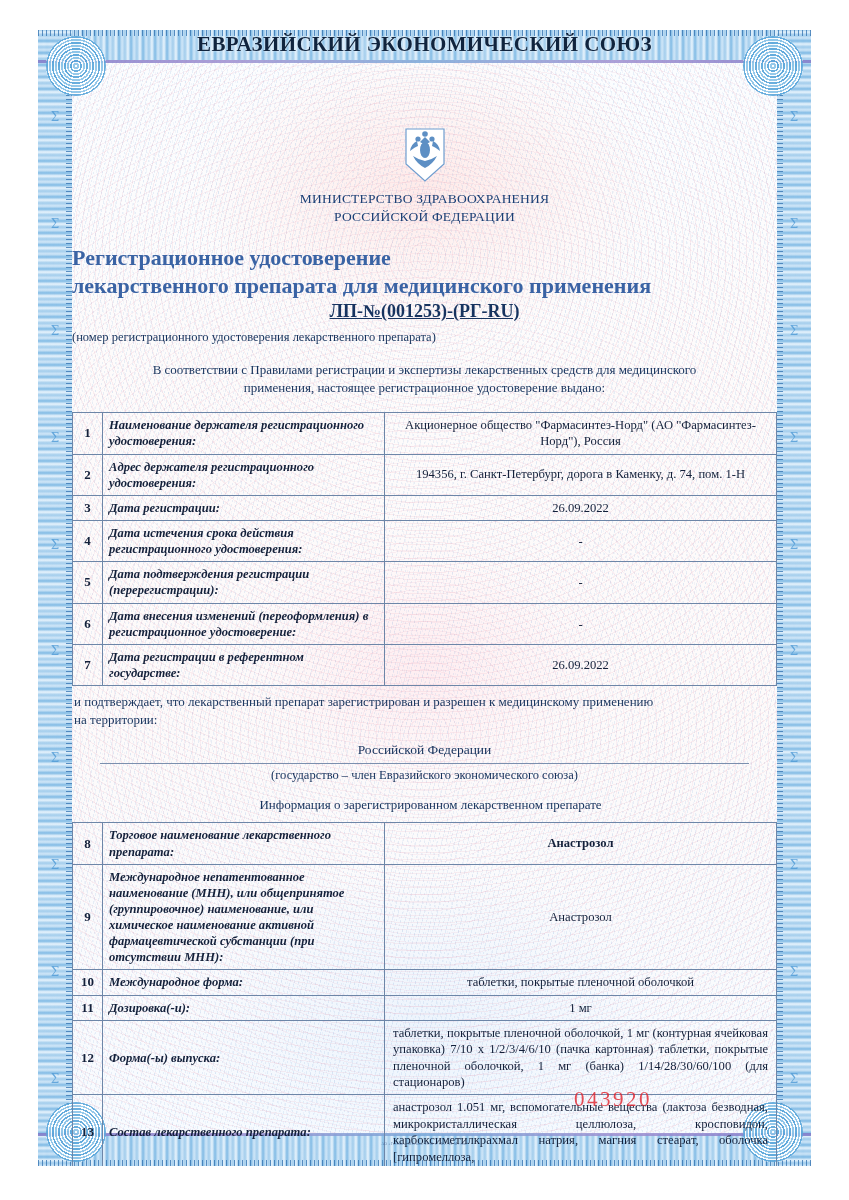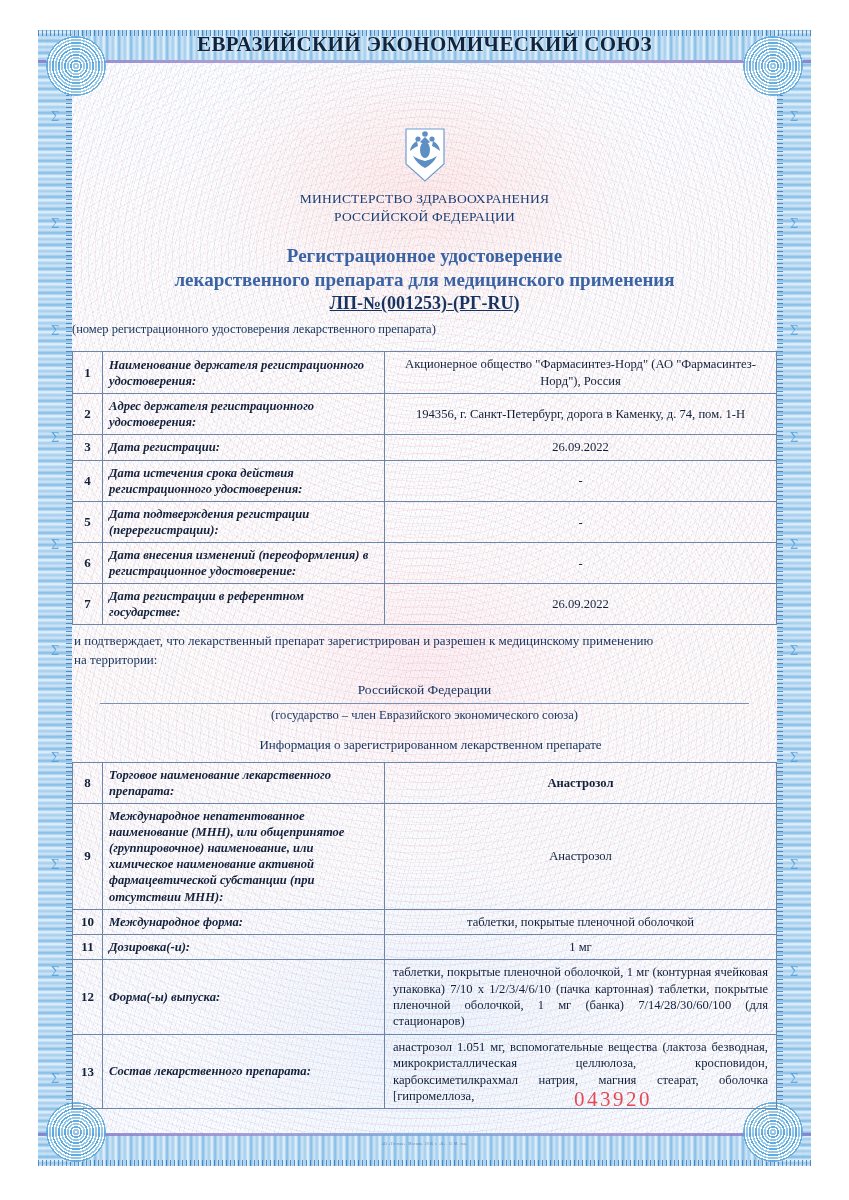--- a/index.html
+++ b/index.html
@@ -127,24 +127,23 @@
   .emblem svg { display: inline-block; }
 
   .ministry {
     text-align: center;
     margin-top: 4px;
     font-size: 13.5px; line-height: 1.32;
     color: #1b3f75; letter-spacing: .2px;
   }
 
   .cert-title {
-    text-align: center;
     margin-top: 18px;
     font-weight: 700;
-    font-size: 19px; line-height: 1.28;
+    font-size: 22px; line-height: 1.28;
     color: #3a63a4;
   }
   .cert-number {
     text-align: center;
     font-weight: 700; font-size: 18px;
     color: #17335f;
     text-decoration: underline;
     margin-top: 1px;
   }
   .cert-number-caption {
@@ -313,20 +312,24 @@
       <div>РОССИЙСКОЙ ФЕДЕРАЦИИ</div>
     </div>
 
     <div class="cert-title">
       <div>Регистрационное удостоверение</div>
       <div>лекарственного препарата для медицинского применения</div>
     </div>
     <div class="cert-number">ЛП-№(001253)-(РГ-RU)</div>
     <div class="cert-number-caption">(номер регистрационного удостоверения лекарственного препарата)</div>
 
+    <div class="intro">
+      <div>В соответствии с Правилами регистрации и экспертизы лекарственных средств для медицинского</div>
+      <div>применения, настоящее регистрационное удостоверение выдано:</div>
+    </div>
 
     <table class="reg t1">
       <tbody>
         <tr>
           <td class="num">1</td>
           <td class="label">Наименование держателя регистрационного удостоверения:</td>
           <td class="value">Акционерное общество "Фармасинтез-Норд" (АО "Фармасинтез-Норд"), Россия</td>
         </tr>
         <tr>
           <td class="num">2</td>
@@ -390,21 +393,21 @@
           <td class="value">таблетки, покрытые пленочной оболочкой</td>
         </tr>
         <tr>
           <td class="num">11</td>
           <td class="label">Дозировка(-и):</td>
           <td class="value">1 мг</td>
         </tr>
         <tr>
           <td class="num">12</td>
           <td class="label">Форма(-ы) выпуска:</td>
-          <td class="value justify">таблетки, покрытые пленочной оболочкой, 1 мг (контурная ячейковая упаковка) 7/10 х 1/2/3/4/6/10 (пачка картонная) таблетки, покрытые пленочной оболочкой, 1 мг (банка) 7/14/28/30/60/100 (для стационаров)</td>
+          <td class="value justify">таблетки, покрытые пленочной оболочкой, 1 мг (контурная ячейковая упаковка) 7/10 х 1/2/3/4/6/10 (пачка картонная) таблетки, покрытые пленочной оболочкой, 1 мг (банка) 1/14/28/30/60/100 (для стационаров)</td>
         </tr>
         <tr>
           <td class="num">13</td>
           <td class="label">Состав лекарственного препарата:</td>
           <td class="value justify">анастрозол 1.051 мг, вспомогательные вещества (лактоза безводная, микрокристаллическая целлюлоза, кросповидон, карбоксиметилкрахмал натрия, магния стеарат, оболочка [гипромеллоза,</td>
         </tr>
       </tbody>
     </table>
 
   </div>

